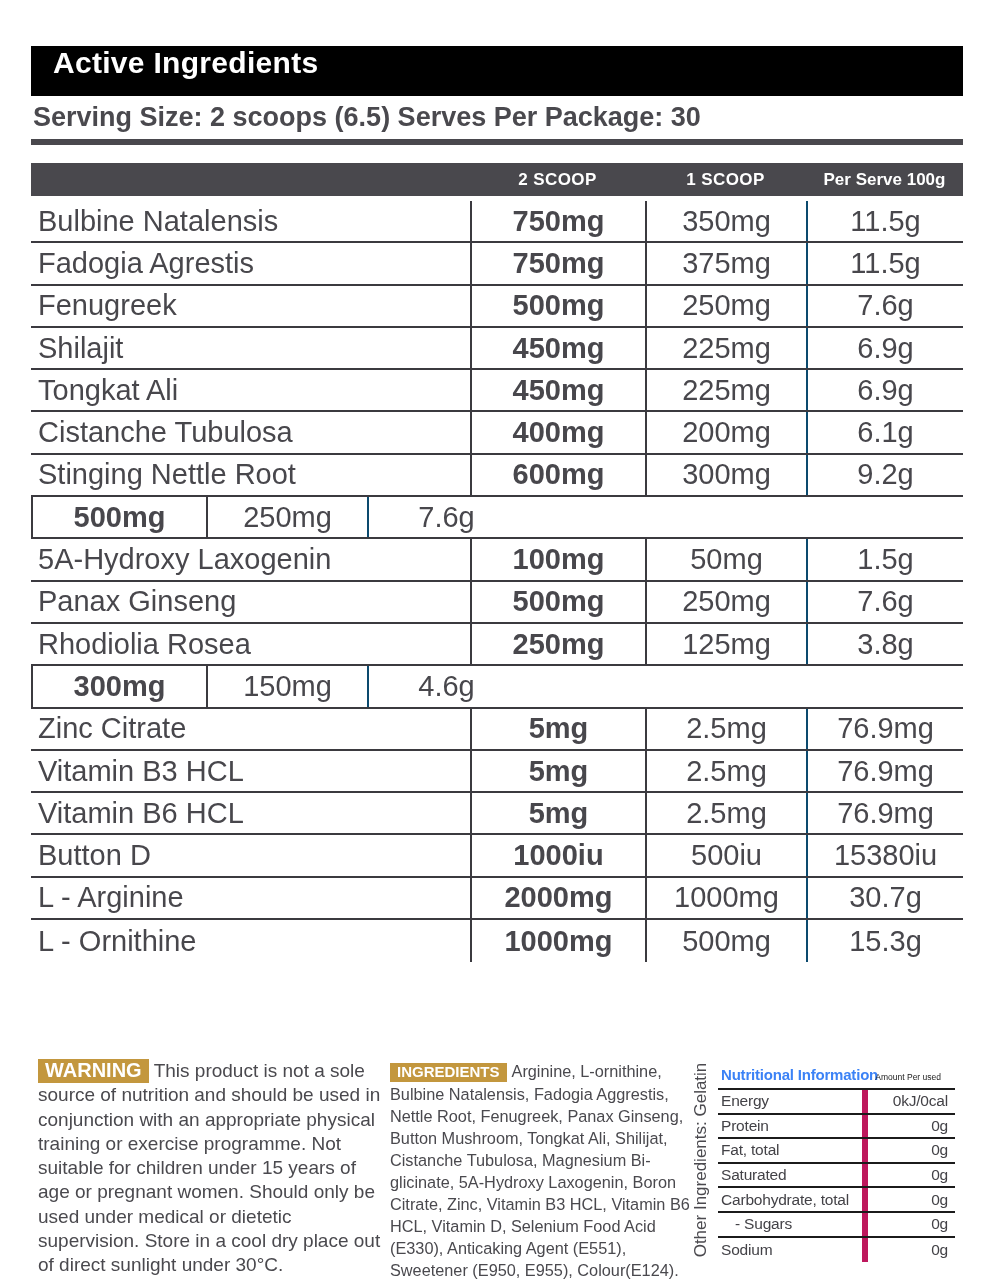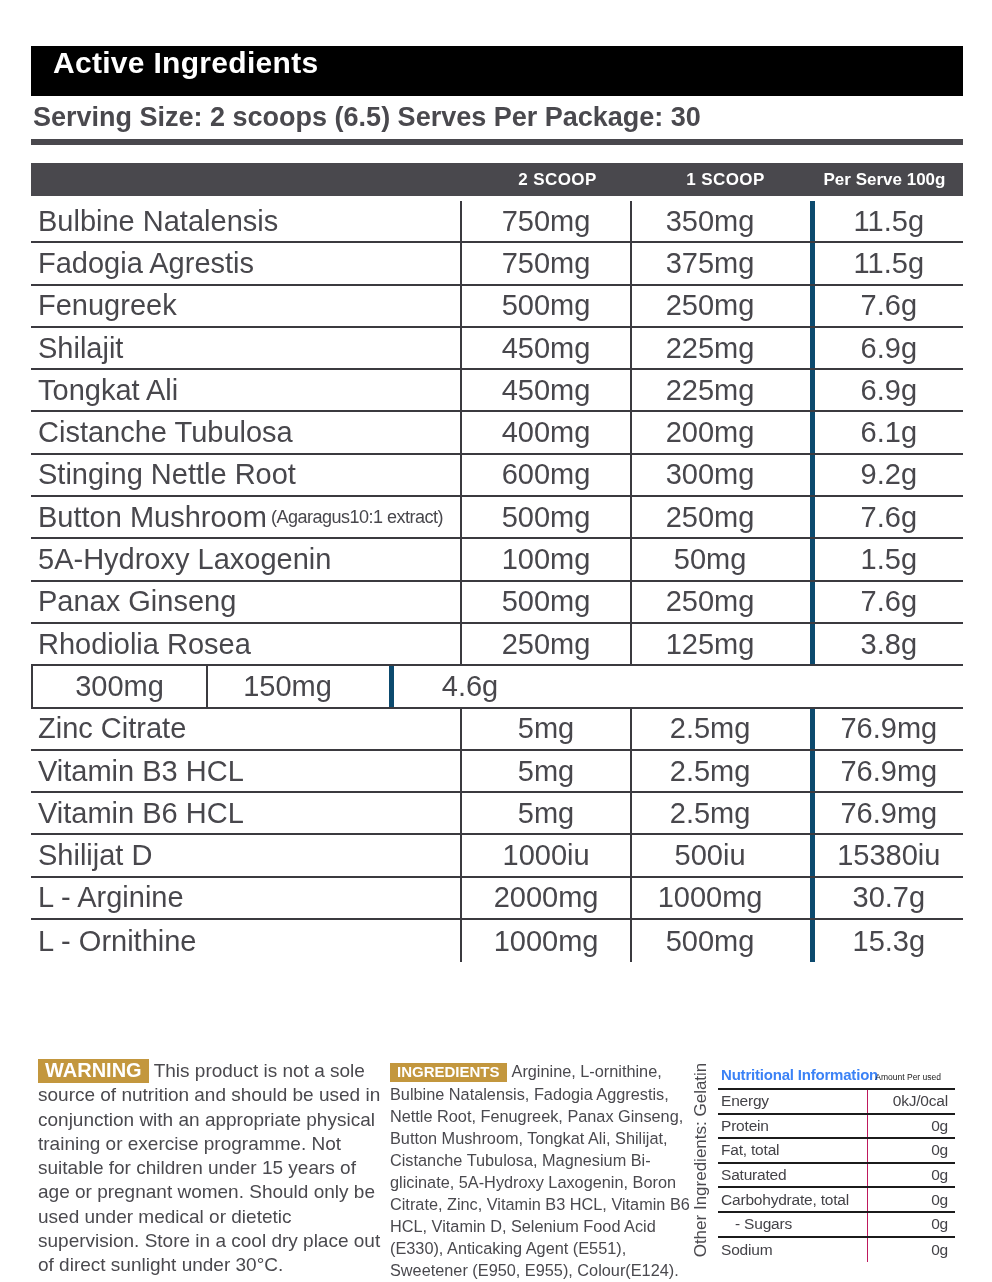--- a/index.html
+++ b/index.html
@@ -39,23 +39,23 @@
     display:flex; height:42.3px; box-sizing:border-box;
     border-bottom:2px solid #3b3a3f; align-items:stretch;
   }
   .trow.last { border-bottom:none; }
   .td {
     box-sizing:border-box; display:flex; align-items:center;
     font-size:29px; color:#48474c;
   }
   .td-name { width:439px; padding-left:7px; }
   .td-note { font-size:18px; letter-spacing:-.5px; margin-left:4px; white-space:nowrap; }
-  .td-c2 { width:175px; border-left:2px solid #3b3a3f; justify-content:center; }
+  .td-c2 { width:175px; border-left:2px solid #3b3a3f; justify-content:center;font-weight:bold; }
   .td-c3 { width:161px; border-left:2px solid #3b3a3f; justify-content:center; }
-  .td-c4 { width:157px; border-left:5px solid #0c4a6e; justify-content:center;margin-left:22px; }
+  .td-c4 { width:157px; border-left:2px solid #0c4a6e; justify-content:center; }
 
   
   .badge {
     background:#c3973e; color:#ffffff; font-weight:bold;
     padding:0 7px 2px 7px; margin-right:5px;
   }
   .warning-block {
     position:absolute; left:38px; top:1058px; width:345px;
     font-size:19px; line-height:24.3px; color:#4a494e;
   }
@@ -80,21 +80,21 @@
   }
   .nutri-amount { position:absolute; right:14px; top:8px; font-size:8.5px; color:#222; }
   .nutri-rows { border-top:2px solid #1b1b1b; }
   .nrow {
     display:flex; height:24.6px; box-sizing:border-box;
     border-bottom:2px solid #1b1b1b; align-items:stretch;
     font-size:15.5px; color:#434247; letter-spacing:-.2px;
   }
   .nrow.last { border-bottom:none; }
   .nlabel {
-    width:150px; box-sizing:border-box; border-right:1px solid #be185d;
+    width:150px; box-sizing:border-box; border-right:6px solid #be185d;
     display:flex; align-items:center; padding-left:3px; white-space:nowrap;text-align:right;
   }
   .nlabel.indent { padding-left:17px; }
   .nvalue { flex:1; display:flex; align-items:center; justify-content:flex-end; padding-right:7px; }
 </style>
 </head>
 <body>
 
 <div class="page">
 
@@ -149,21 +149,20 @@
         <div class="td td-c3">200mg</div>
         <div class="td td-c4">6.1g</div>
       </div>
       <div class="trow">
         <div class="td td-name">Stinging Nettle Root</div>
         <div class="td td-c2">600mg</div>
         <div class="td td-c3">300mg</div>
         <div class="td td-c4">9.2g</div>
       </div>
       <div class="trow">
-        <div class="td td-name">Button Mushroom<div class="td-note">(Agaragus10:1 extract)</div></div>
         <div class="td td-c2">500mg</div>
         <div class="td td-c3">250mg</div>
         <div class="td td-c4">7.6g</div>
       </div>
       <div class="trow">
         <div class="td td-name">5A-Hydroxy Laxogenin</div>
         <div class="td td-c2">100mg</div>
         <div class="td td-c3">50mg</div>
         <div class="td td-c4">1.5g</div>
       </div>
@@ -196,21 +195,21 @@
         <div class="td td-c3">2.5mg</div>
         <div class="td td-c4">76.9mg</div>
       </div>
       <div class="trow">
         <div class="td td-name">Vitamin B6 HCL</div>
         <div class="td td-c2">5mg</div>
         <div class="td td-c3">2.5mg</div>
         <div class="td td-c4">76.9mg</div>
       </div>
       <div class="trow">
-        <div class="td td-name">Shilijat D</div>
+        <div class="td td-name">Button D</div>
         <div class="td td-c2">1000iu</div>
         <div class="td td-c3">500iu</div>
         <div class="td td-c4">15380iu</div>
       </div>
       <div class="trow">
         <div class="td td-name">L - Arginine</div>
         <div class="td td-c2">2000mg</div>
         <div class="td td-c3">1000mg</div>
         <div class="td td-c4">30.7g</div>
       </div>

